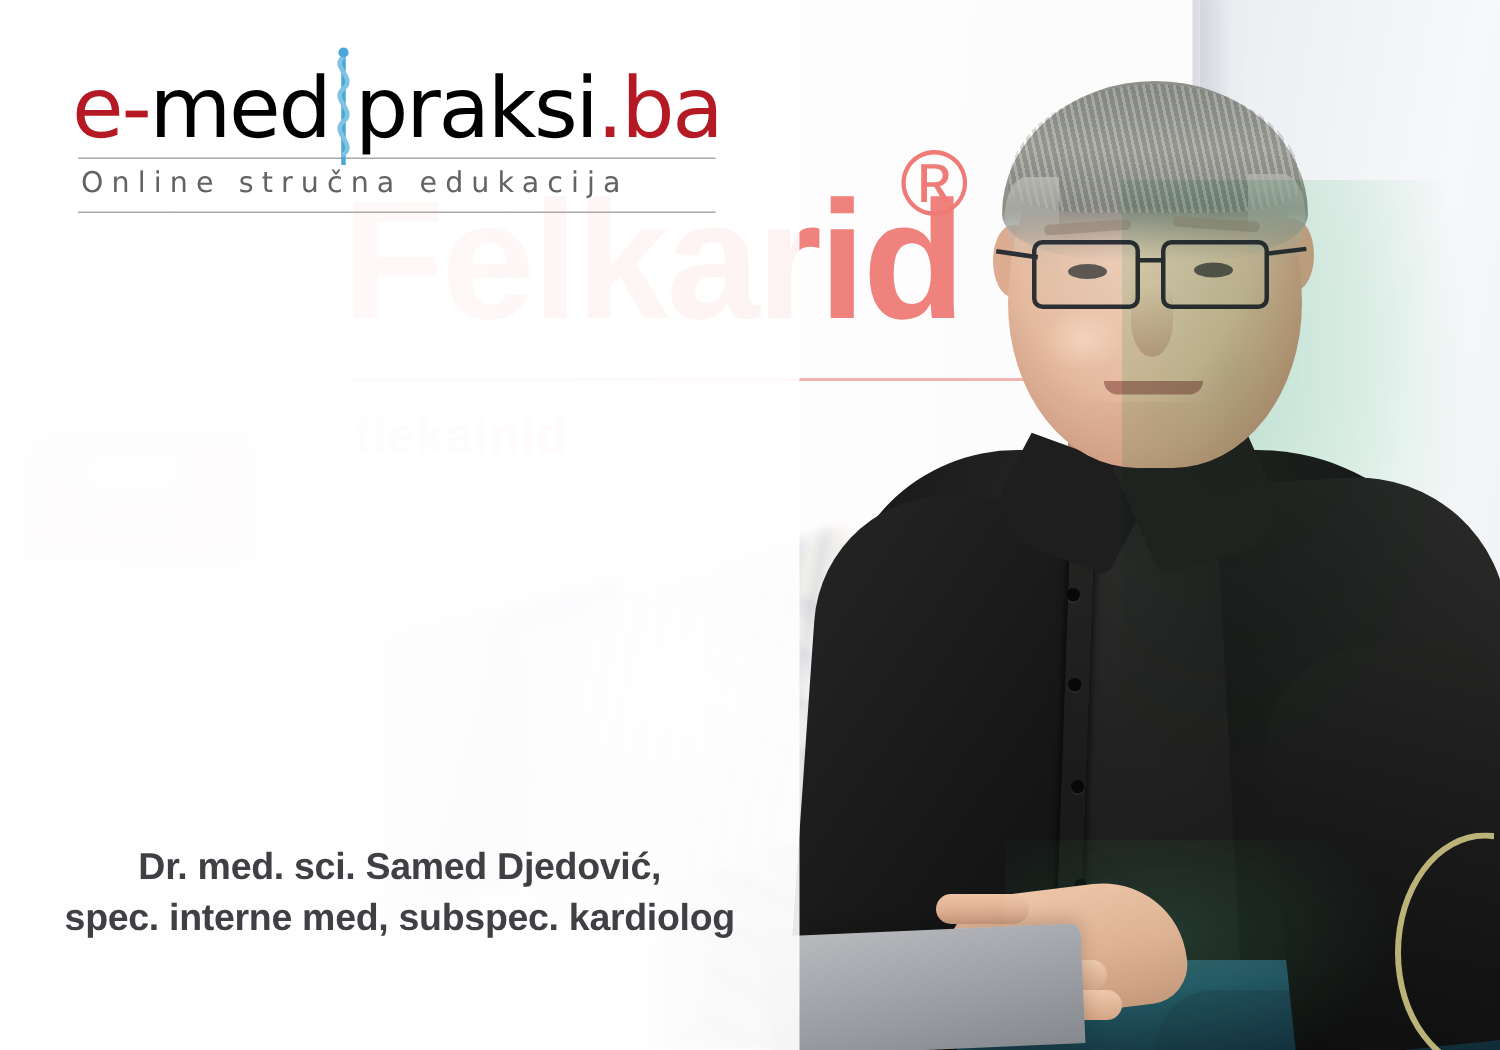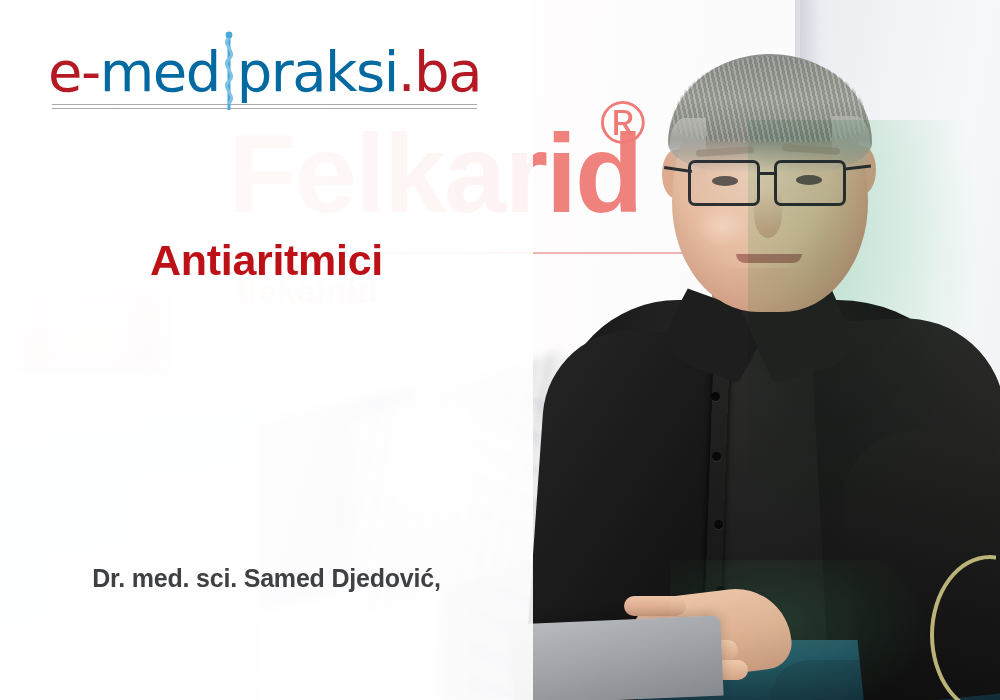--- a/index.html
+++ b/index.html
@@ -265,21 +265,21 @@
   }
 
   
   .logo { position:absolute; left:48px; top:44px; width:430px; }
   .logo-word {
     font-size:56px; font-weight:400; line-height:1;
     letter-spacing:-1.5px; white-space:nowrap;
     font-family:"DejaVu Sans", sans-serif;
   }
   .lg-e   { color:#b51a24; }
-  .lg-mid { color:#0369a1; }
+  .lg-mid { color:#000000; }
   .lg-dot { color:#b51a24; }
   .lg-ba  { color:#b51a24; }
 
   
   .rod { display:inline-block; position:relative; width:17px; height:56px; vertical-align:-9px; }
   .rod svg { position:absolute; left:-4px; top:-16px; }
 
   .logo-rule { height:1px; background:#a9a9a9; margin:4px 0 0 4px; width:425px; }
   .logo-rule2{ height:1px; background:#a9a9a9; margin:3px 0 0 4px; width:425px; }
   .logo-tag {
@@ -395,24 +395,25 @@
 
   <div class="wash"></div>
 
   <div class="logo">
     <div class="logo-word"><span class="lg-e">e-</span><span class="lg-mid">med</span><span class="rod"><svg width="26" height="86" viewBox="0 0 26 86">
           <line x1="13" y1="4" x2="13" y2="82" stroke="#4aa8d8" stroke-width="3"></line>
           <path d="M13 10 C4 16, 22 24, 13 31 C4 38, 22 46, 13 53 C4 60, 22 68, 13 75" fill="none" stroke="#7fc3e4" stroke-width="3" stroke-linecap="round"></path>
           <circle cx="13" cy="7" r="3.4" fill="#4aa8d8"></circle>
         </svg></span><span class="lg-mid">praksi</span><span class="lg-dot">.</span><span class="lg-ba">ba</span></div>
     <div class="logo-rule"></div>
+    <div class="logo-tag">Online stručna edukacija</div>
     <div class="logo-rule2"></div>
   </div>
 
   <div class="title">
-    <span>Antiaritmici</span>
   </div>
 
   <div class="presenter">
     <span>Dr. med. sci. Samed Djedović,</span>
+    <span class="p2">spec. interne med, subspec. kardiolog</span>
   </div>
 
 </div>
 
 </body></html>

